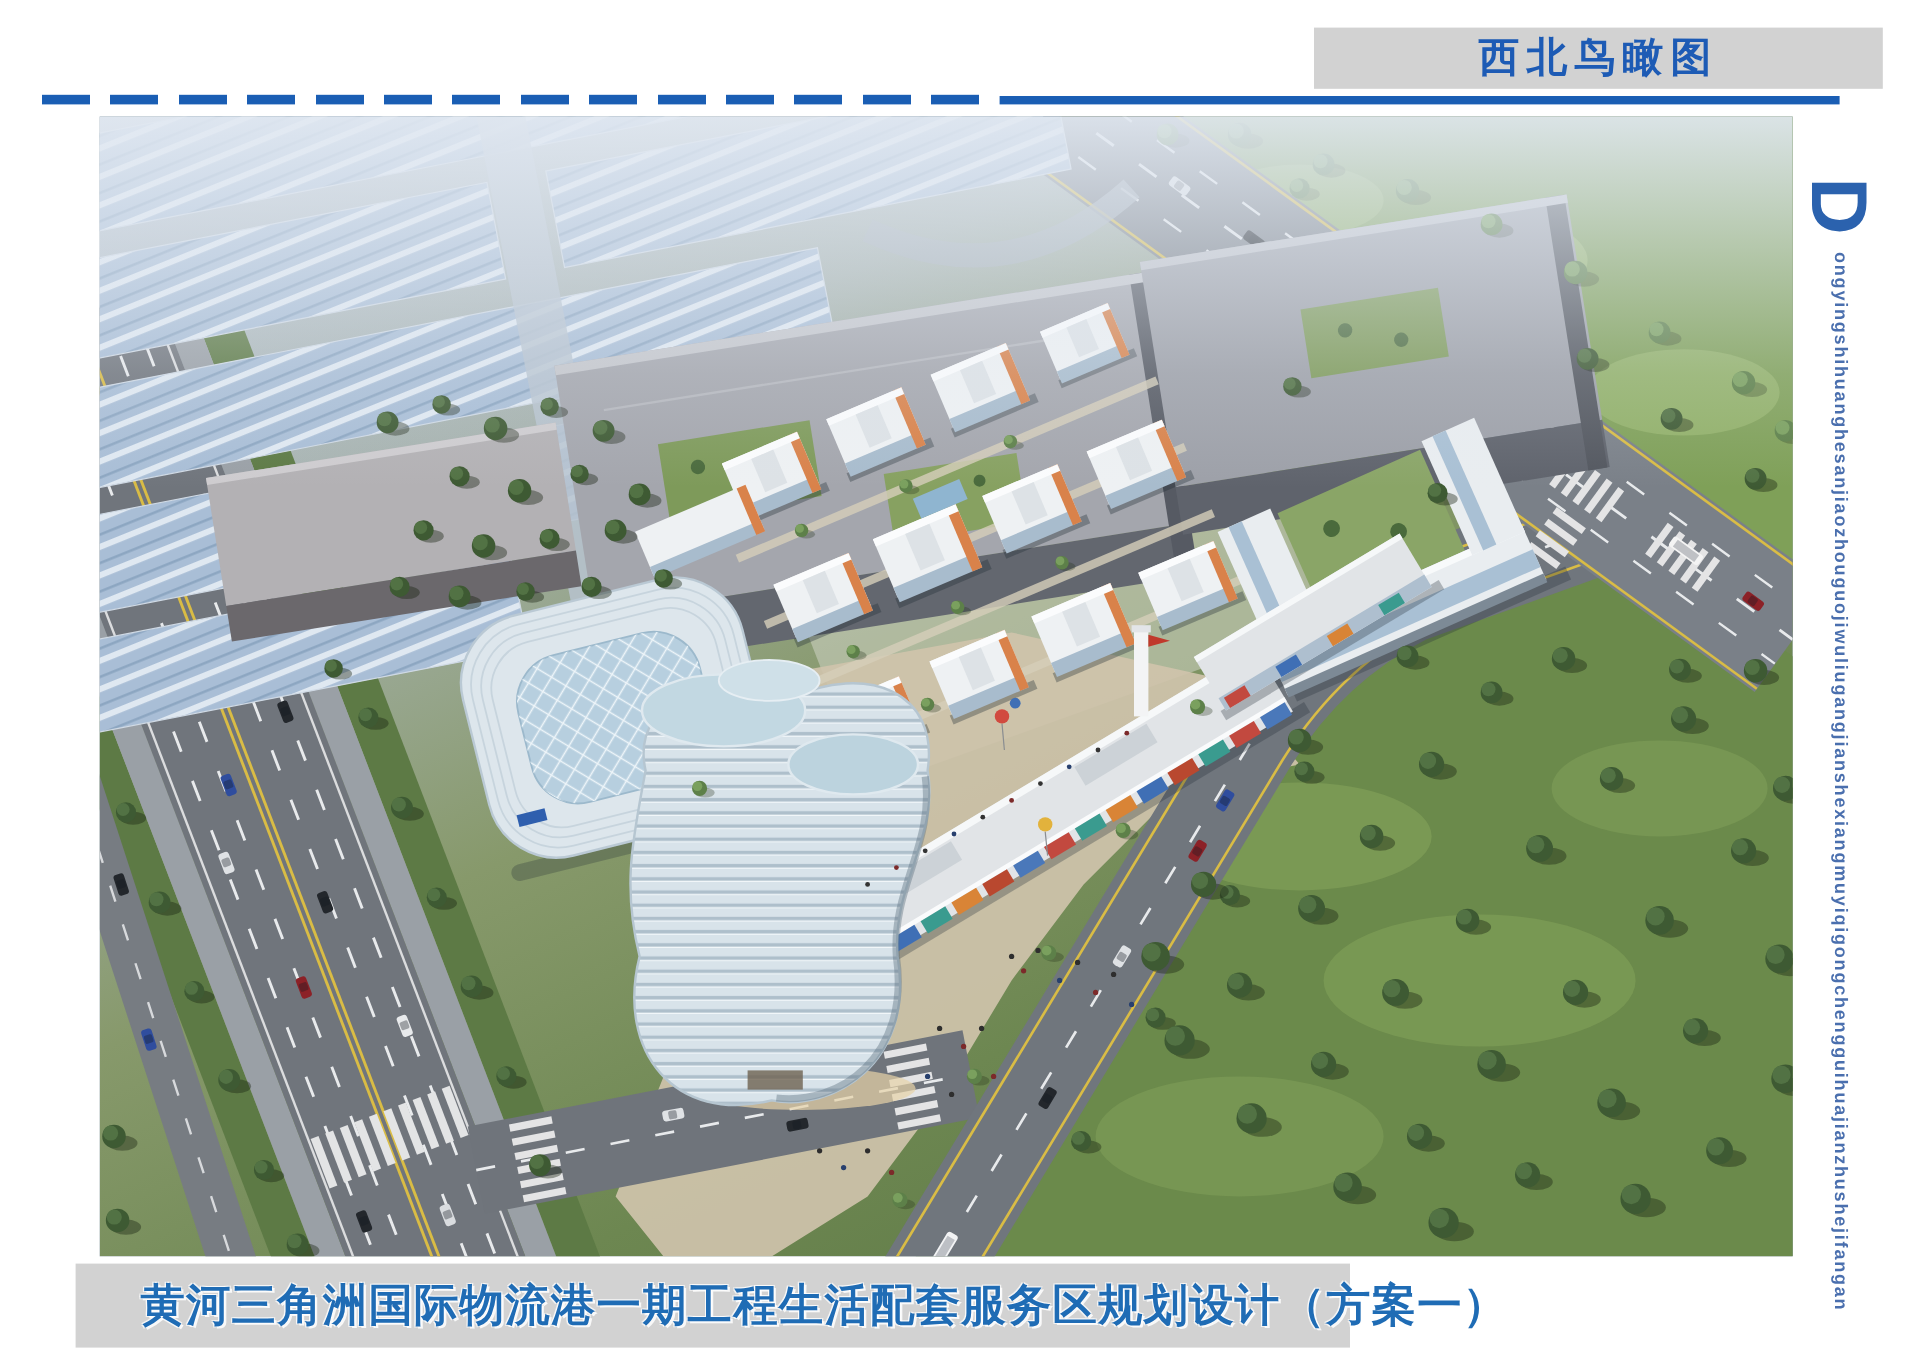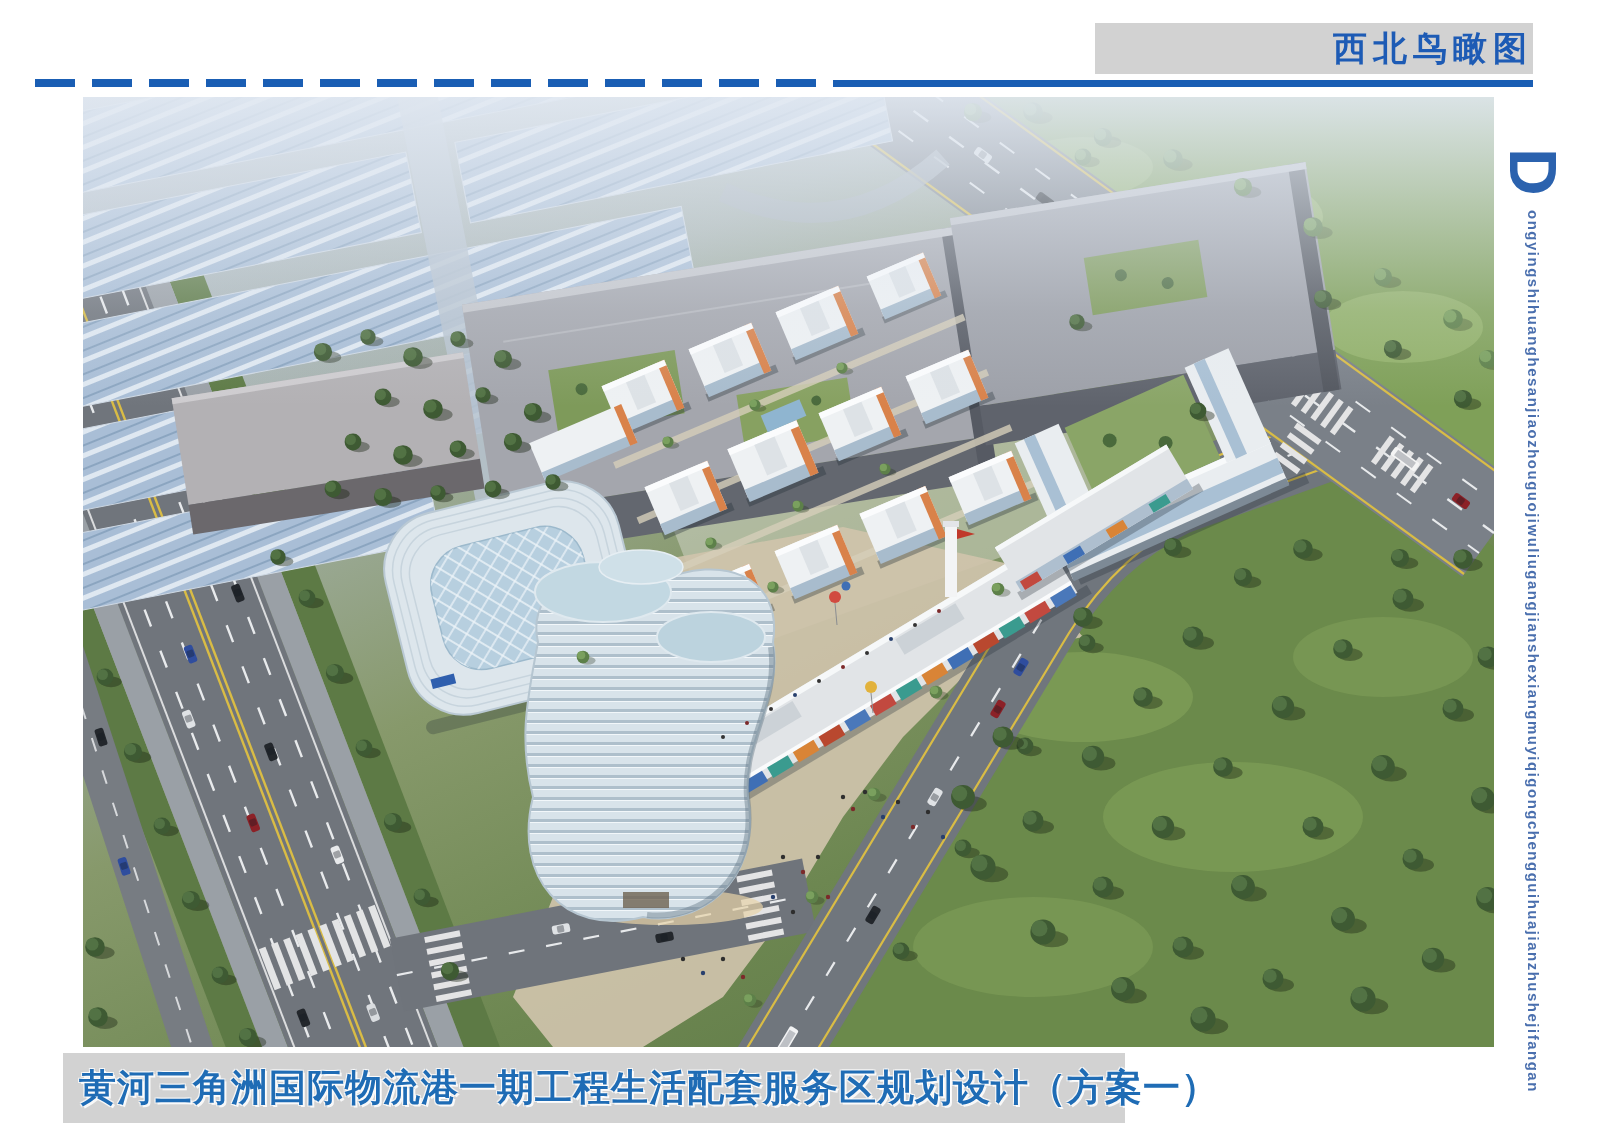--- a/index.html
+++ b/index.html
@@ -11,22 +11,22 @@
   
   .dash-rule{
     position:absolute;left:35px;top:79px;width:787px;height:8px;
     background:repeating-linear-gradient(to right,#1a5eb4 0px,#1a5eb4 40px,transparent 40px,transparent 57px);
   }
   .solid-rule{
     position:absolute;left:833px;top:80px;width:700px;height:7px;background:#1a5eb4;
   }
   
   .header-tab{
-    position:absolute;left:1095px;top:23px;width:438px;height:51px;
-    background:#d2d2d2;display:flex;align-items:center;justify-content:flex-end;
+    position:absolute;left:1095px;top:23px;width:474px;height:51px;
+    background:#d2d2d2;display:flex;align-items:center;justify-content:center;
   }
   .header-tab span{
     font-size:34px;font-weight:bold;color:#1d5bb5;letter-spacing:6px;line-height:51px;
   }
   
   .render-frame{
     position:absolute;left:83px;top:97px;width:1411px;height:950px;overflow:hidden;
     background:#aebbc6;
   }
   .render-frame svg{display:block;width:1411px;height:950px;}
@@ -41,21 +41,21 @@
   }
   .side-caption .rest{
     font-size:15px;color:#4a6fae;letter-spacing:1.5px;margin-inline-start:14px;font-weight:bold;
   }
   
   .footer-bar{
     position:absolute;left:63px;top:1053px;width:1062px;height:70px;background:#d2d2d2;
     display:flex;align-items:center;
   }
   .footer-bar span{
-    padding-left:16px;font-size:37px;font-weight:bold;color:#1f6cb5;letter-spacing:1px;
+    padding-left:54px;font-size:37px;font-weight:bold;color:#1f6cb5;letter-spacing:1px;
     text-shadow:2px 2px 0 rgba(255,255,255,.85),-1px -1px 0 rgba(255,255,255,.7),1px -1px 0 rgba(255,255,255,.7),-1px 1px 0 rgba(255,255,255,.7);
     white-space:nowrap;
   }
 </style>
 </head>
 <body>
 
 <div class="dash-rule"></div>
 <div class="solid-rule"></div>
 

